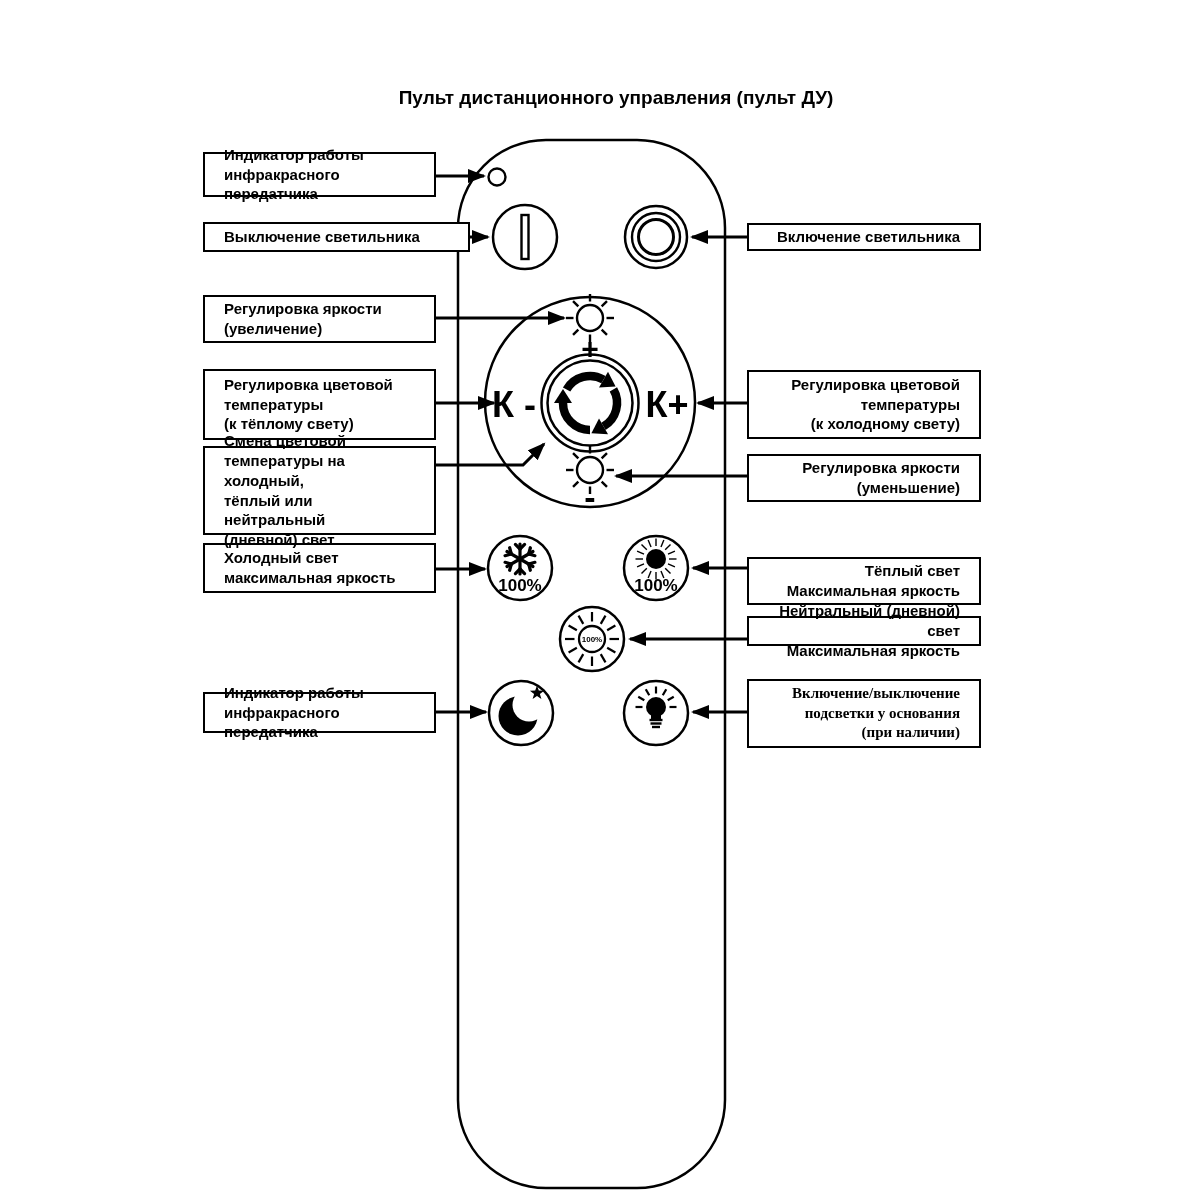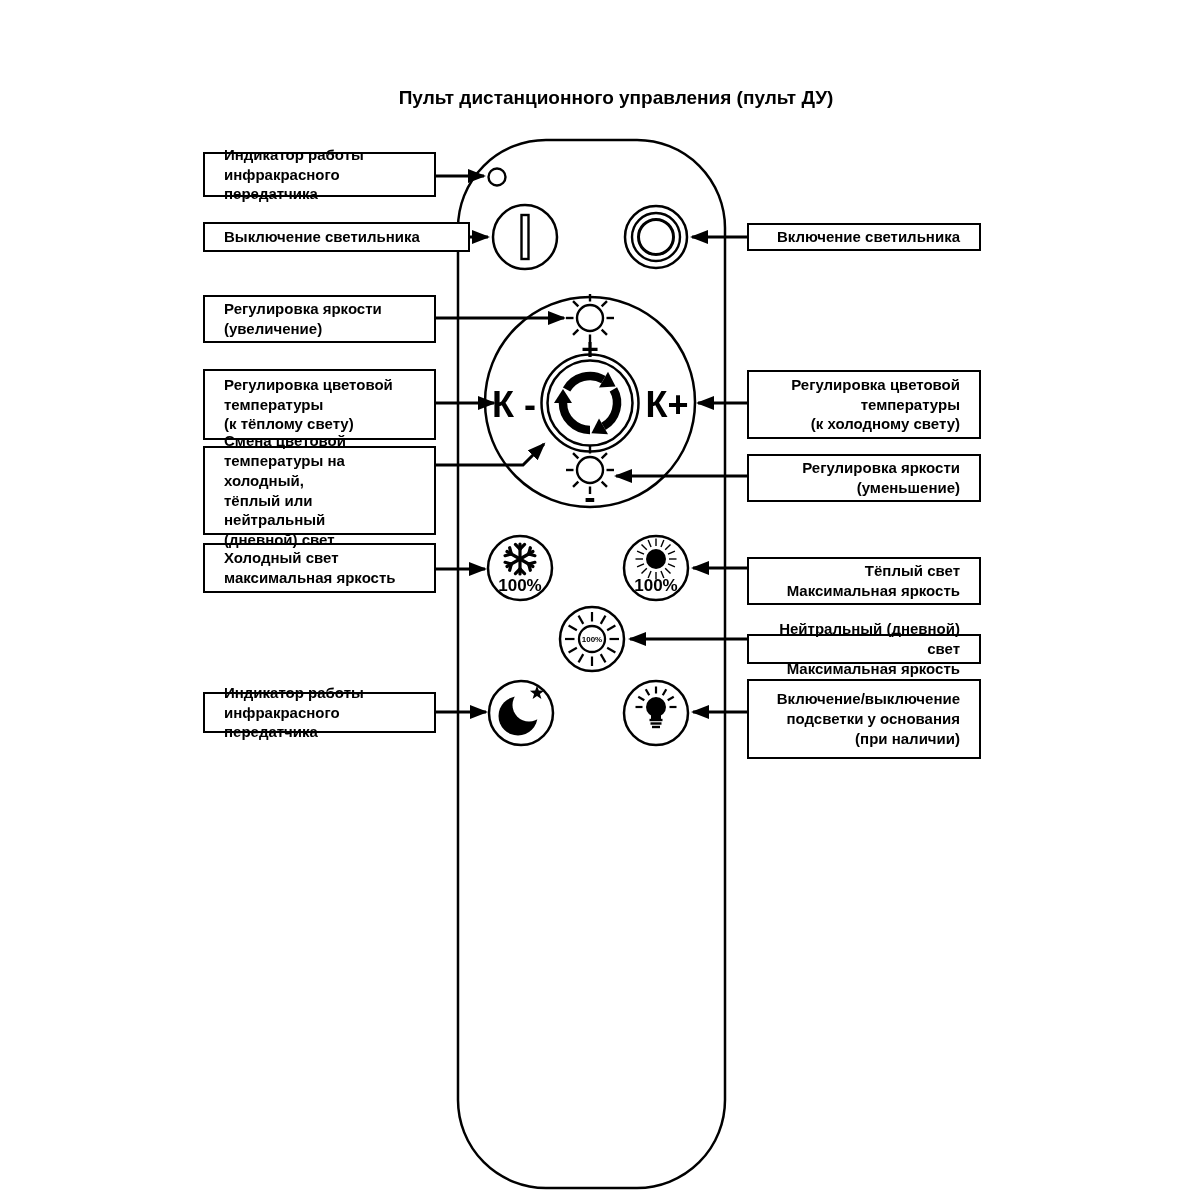--- a/index.html
+++ b/index.html
@@ -253,19 +253,19 @@
 инфракрасного передатчика</div>
 
   <div class="label-box label-right" style="left:747px; top:223px; width:234px; height:28px;">Включение светильника</div>
   <div class="label-box label-right" style="left:747px; top:370px; width:234px; height:69px;">Регулировка цветовой
 температуры
 (к холодному свету)</div>
   <div class="label-box label-right" style="left:747px; top:454px; width:234px; height:48px;">Регулировка яркости
 (уменьшение)</div>
   <div class="label-box label-right" style="left:747px; top:545px; width:234px; height:48px;margin-top:12px;">Тёплый свет
 Максимальная яркость</div>
-  <div class="label-box label-right" style="left:747px; top:616px; width:234px; height:30px;margin-top:18px;">Нейтральный (дневной) свет
+  <div class="label-box label-right" style="left:747px; top:616px; width:234px; height:30px;">Нейтральный (дневной) свет
 Максимальная яркость</div>
-  <div class="label-box label-right" style="left:747px; top:679px; width:234px; height:80px;">Включение/выключение
+  <div class="label-box label-right" style="left:747px; top:679px; width:234px; height:69px;font-family:Liberation Serif, serif;">Включение/выключение
 подсветки у основания
 (при наличии)</div>
 
 </div>
 
 </body></html>

